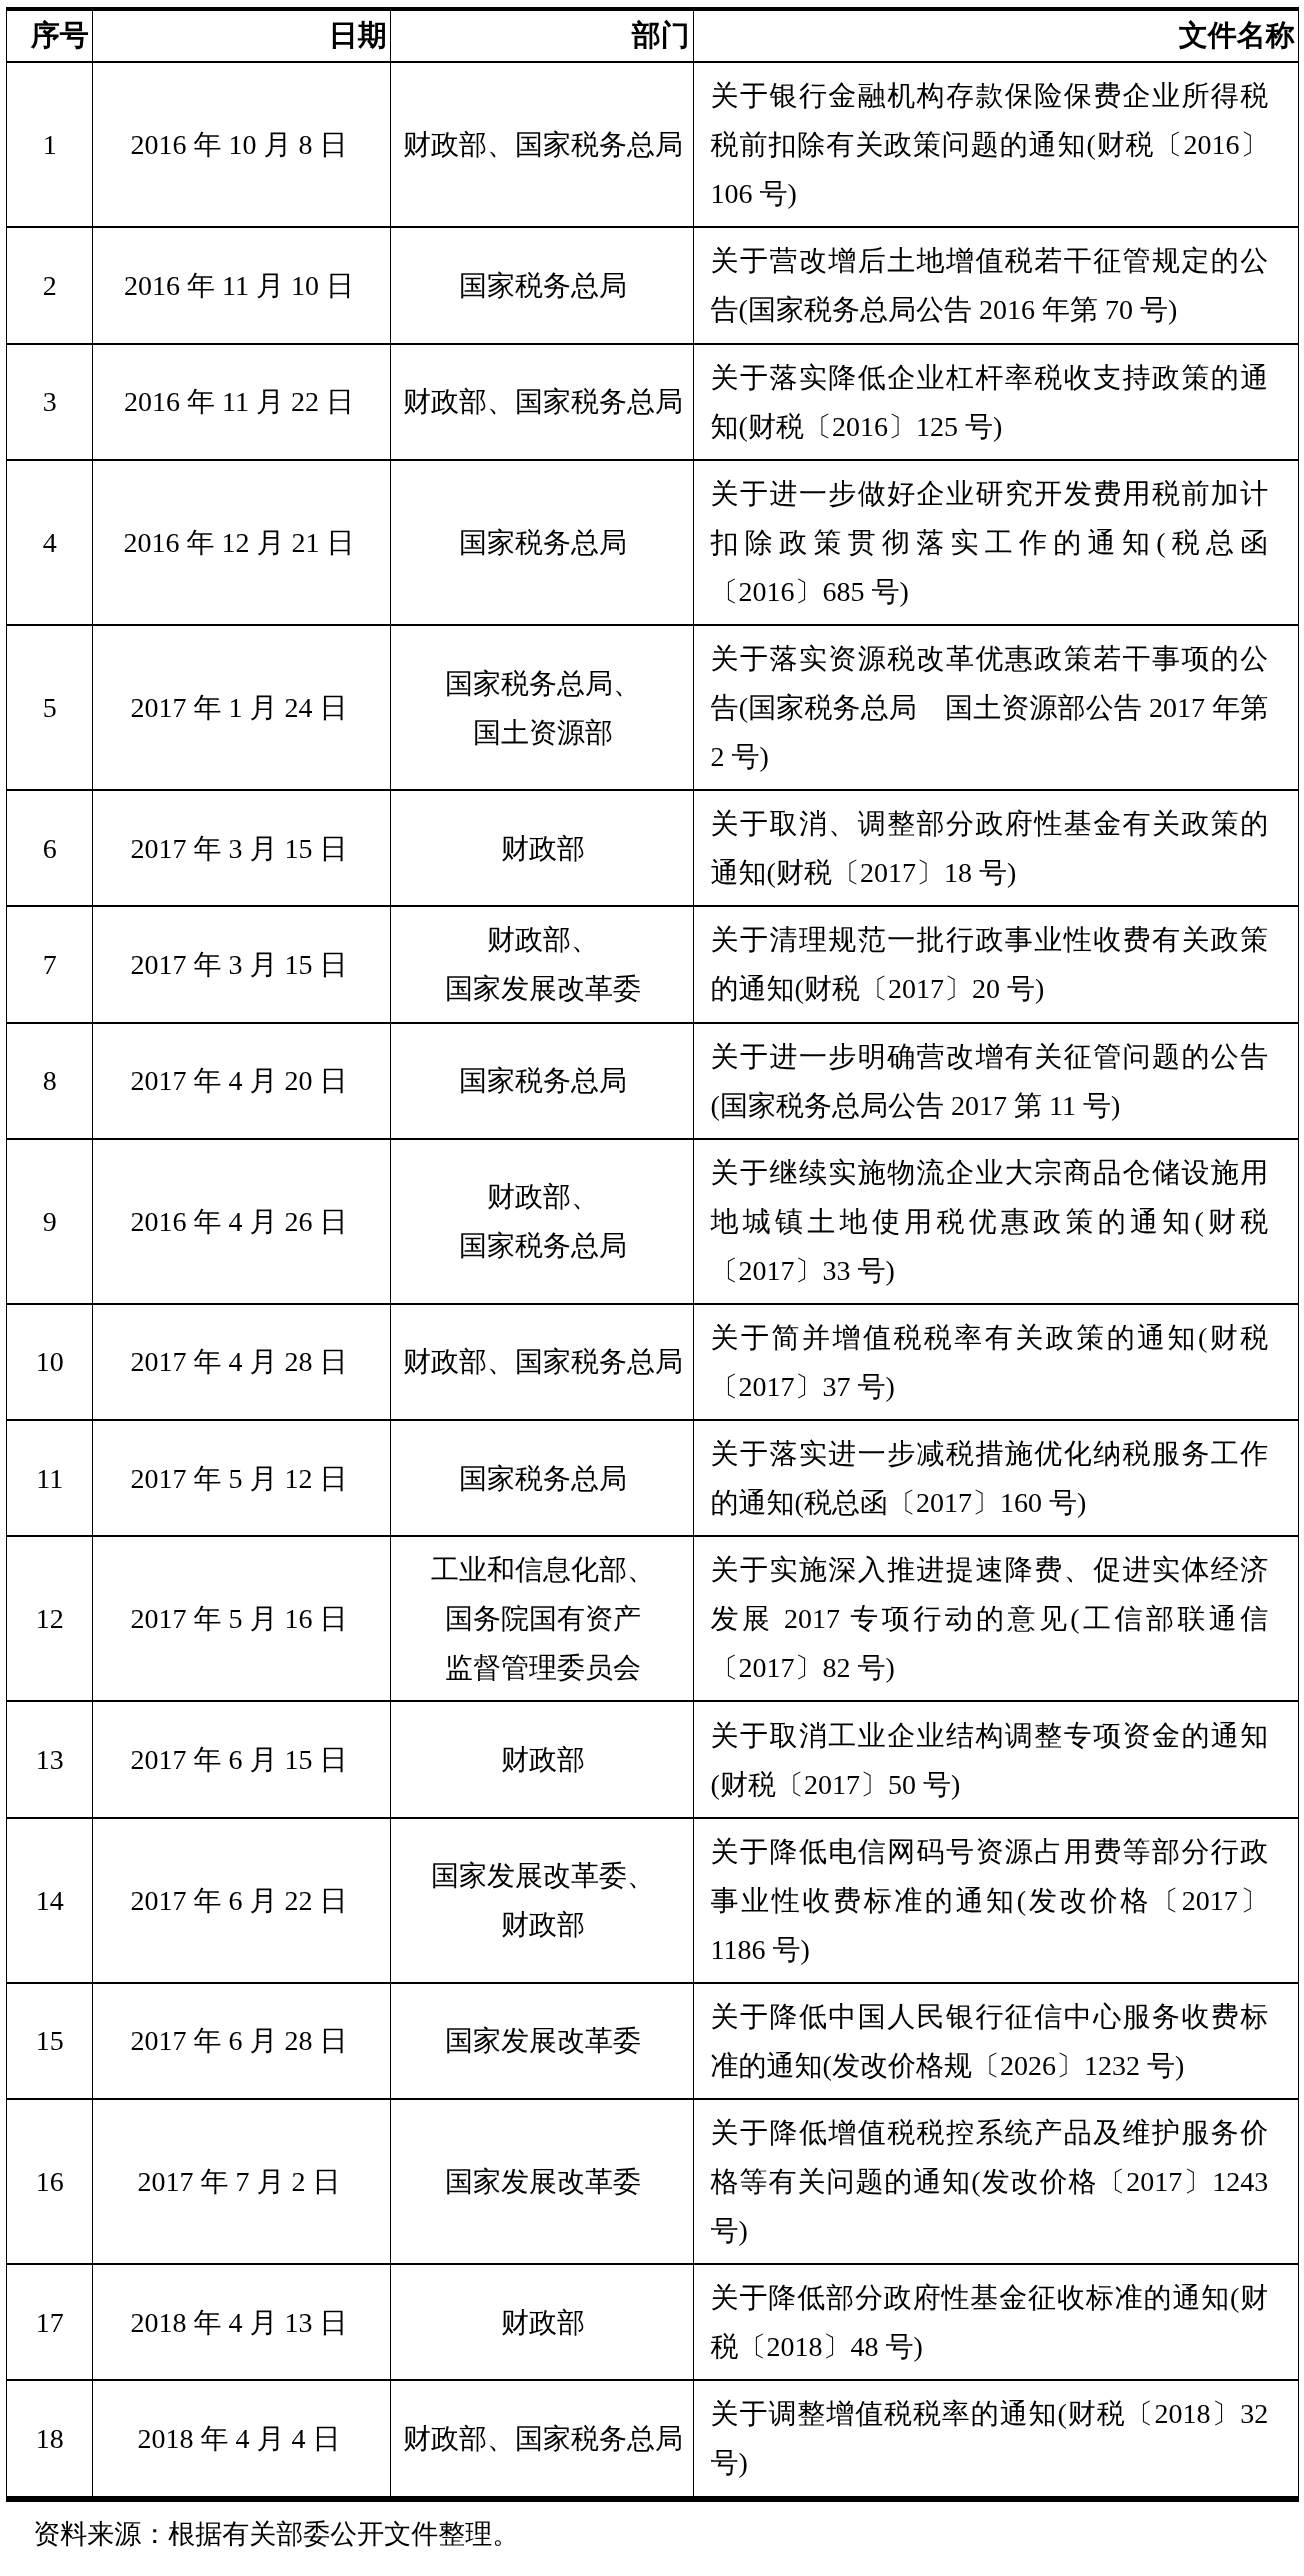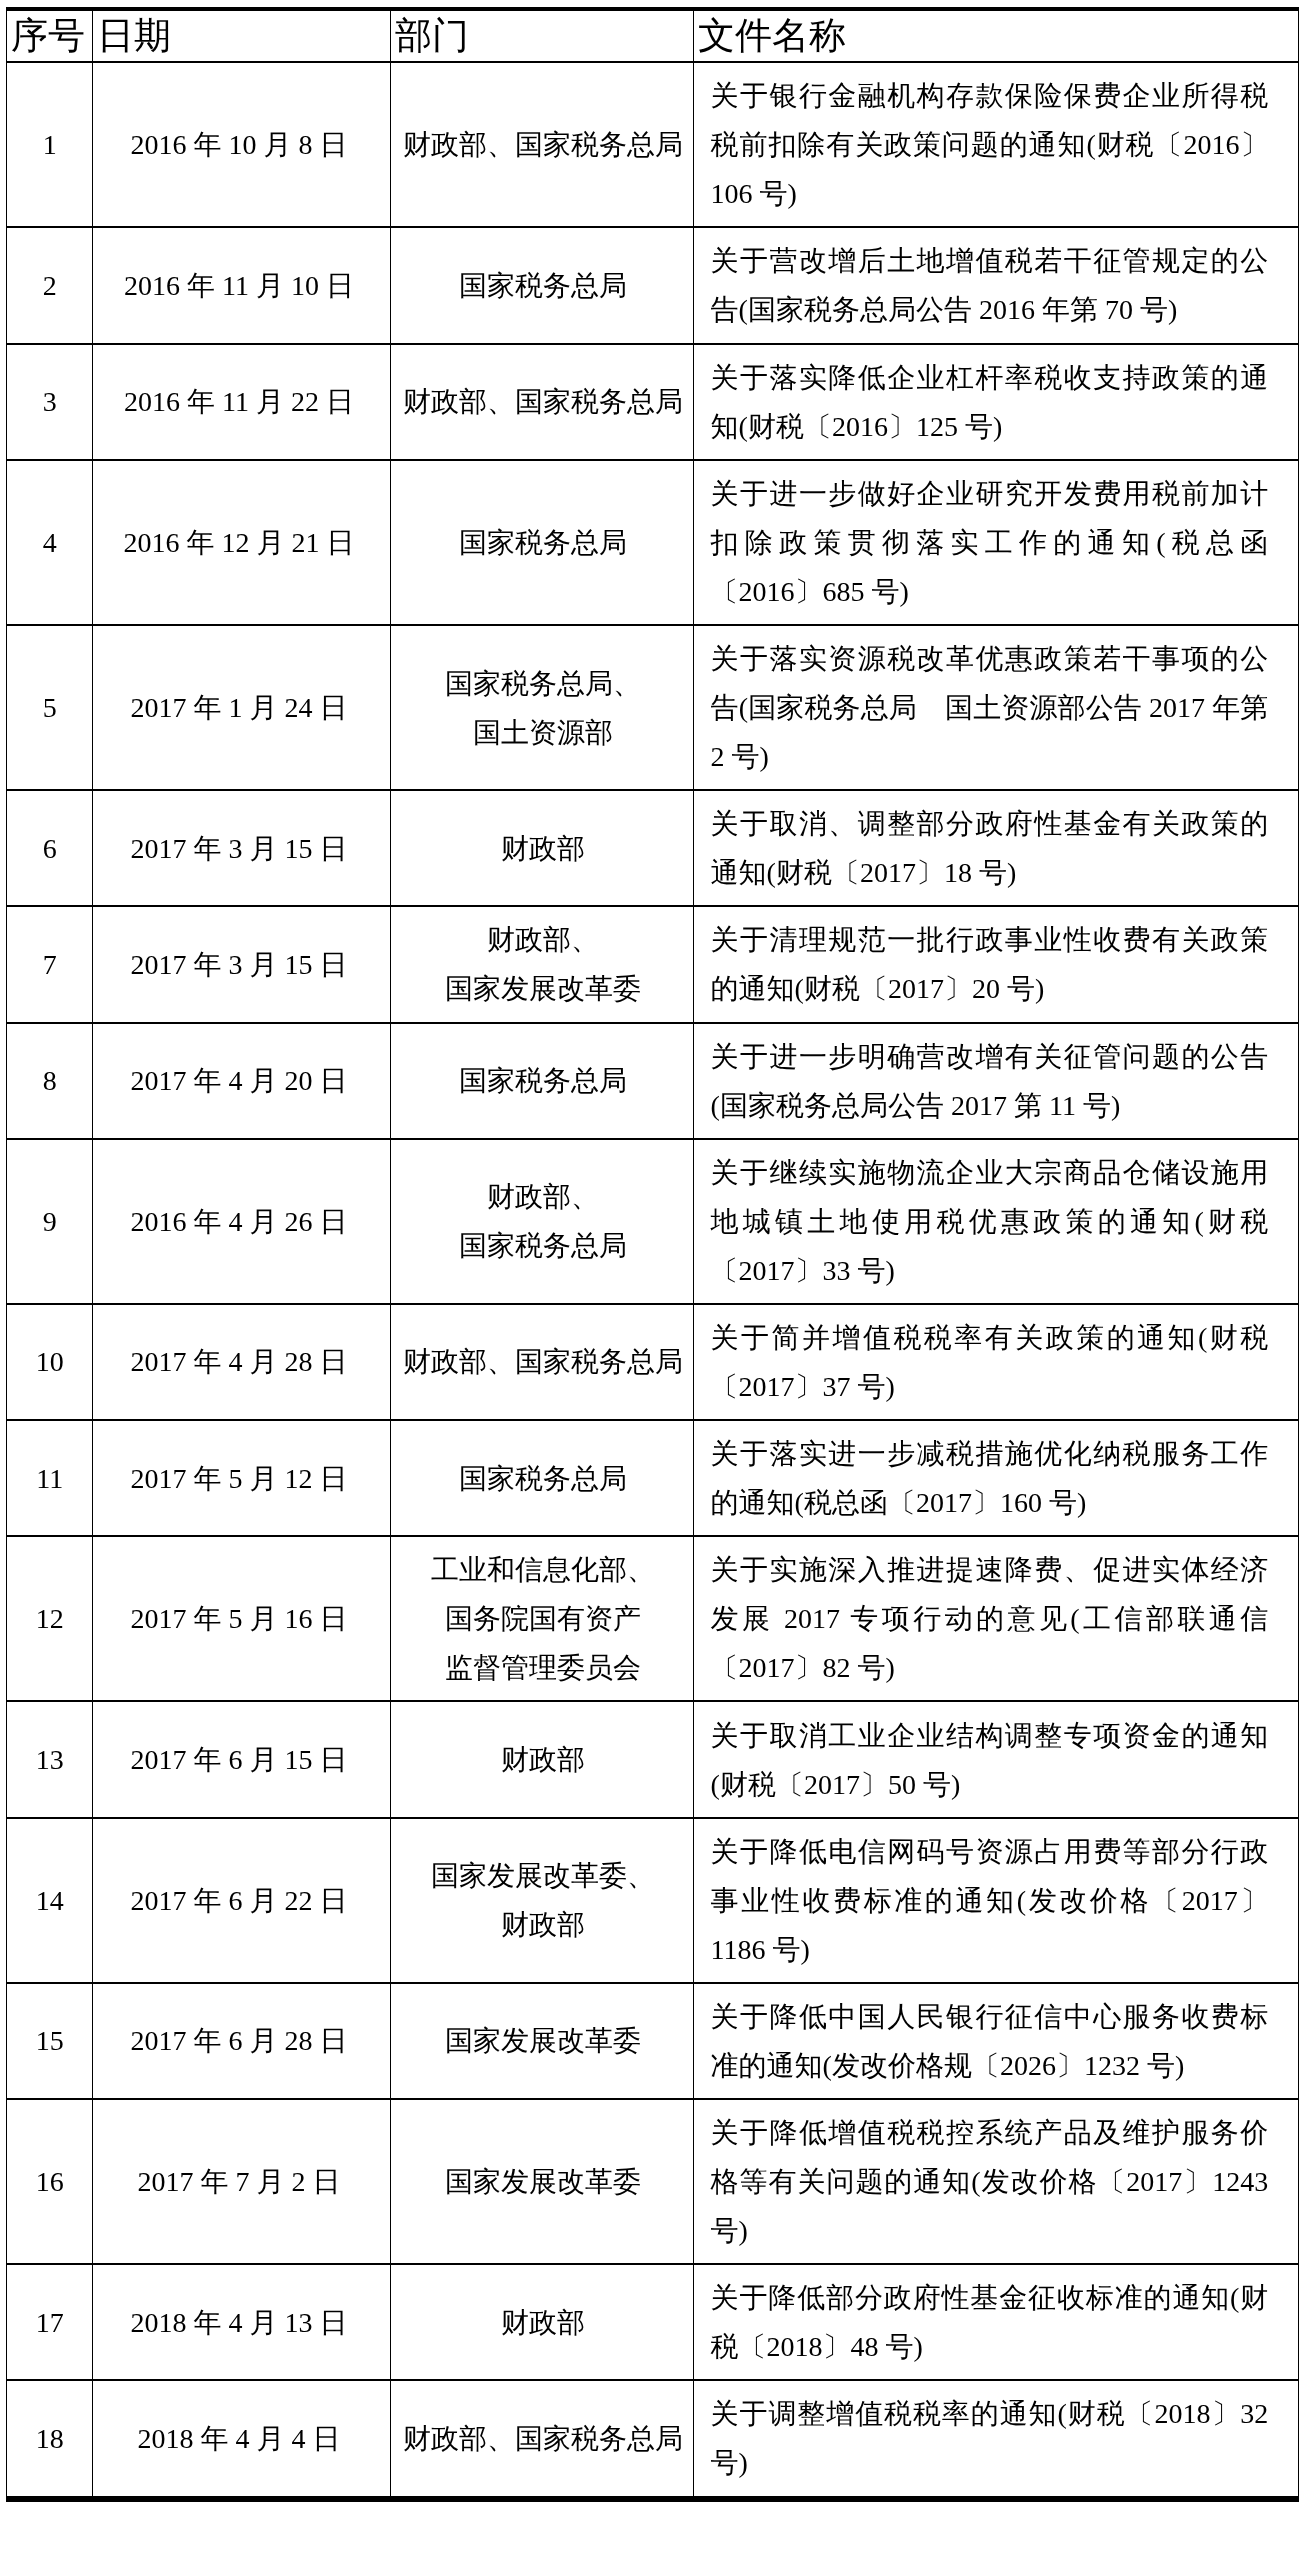--- a/index.html
+++ b/index.html
@@ -31,23 +31,23 @@
   col.c-dept { width: 303px; }
   col.c-doc  { width: 605px; }
   th, td {
     border-left: 1.8px solid #000;
     border-right: 1.8px solid #000;
     border-top: 2.7px solid #000;
     border-bottom: 2.7px solid #000;
   }
   thead th {
     height: 53px;
-    font-size: 37px;
-    font-weight: normal;
-    text-align: left;
+    font-size: 29px;
+    font-weight: bold;
+    text-align: right;
     vertical-align: middle;
     padding: 0 3.6px;
   }
   td {
     font-size: 28px;
     line-height: 49px;
     vertical-align: middle;
     padding: 8.1px 7.2px;
   }
   td.seq  { text-align: center; padding-left: 1.8px; padding-right: 1.8px; }
@@ -232,14 +232,15 @@
         <td class="seq">18</td>
         <td class="date">2018 年 4 月 4 日</td>
         <td class="dept">
             <div class="dept-line">财政部、国家税务总局</div>
           </td>
         <td class="doc">关于调整增值税税率的通知(财税〔2018〕32 号)</td>
       </tr>
     </tbody>
   </table>
 
+  <div class="source">资料来源：根据有关部委公开文件整理。</div>
 </div>
 
 
 </body></html>

